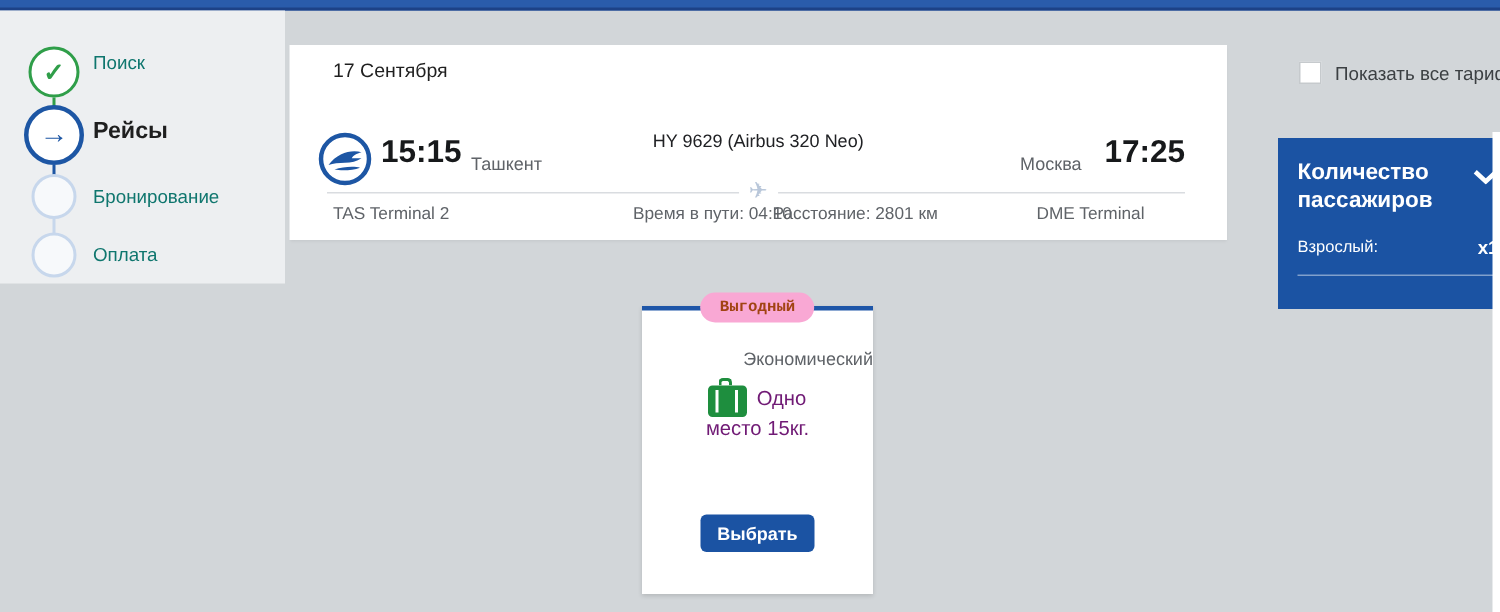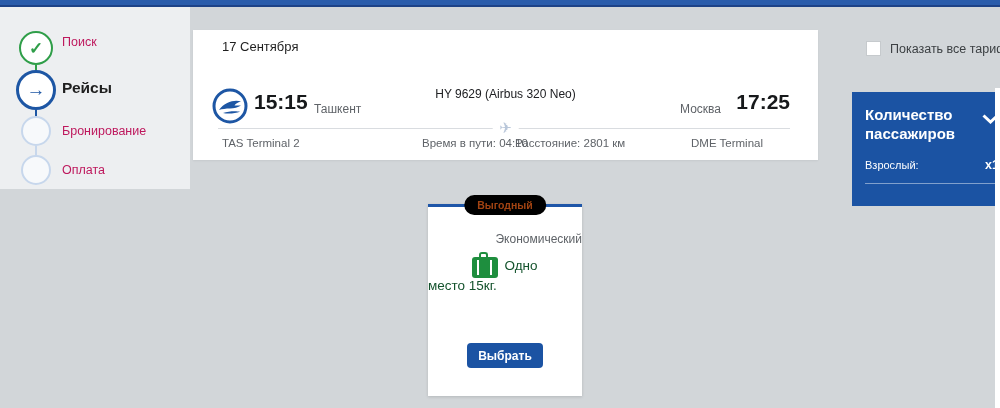--- a/index.html
+++ b/index.html
@@ -17,21 +17,21 @@
   .c1{left:19px;top:24px;width:34px;height:34px;border:2px solid #2f9e49;
       color:#2f9e49;font-size:17px;font-weight:bold;}
   .c2{left:16px;top:63px;width:40px;height:40px;border:3px solid #1d56a4;
       color:#1d56a4;font-size:19px;font-weight:bold;}
   .c3{left:21px;top:109px;width:30px;height:30px;border:2px solid #c7d7ec;background:#f7f9fb;}
   .c4{left:21px;top:148px;width:30px;height:30px;border:2px solid #c7d7ec;background:#f7f9fb;}
   .connector{position:absolute;left:35px;width:2px;}
   .k1{top:58px;height:6px;background:#2f9e49;}
   .k2{top:103px;height:7px;background:#1d56a4;}
   .k3{top:139px;height:10px;background:#c7d7ec;}
-  .step-label{position:absolute;left:62px;color:#be185d;font-size:12.5px;white-space:nowrap;}
+  .step-label{position:absolute;left:62px;color:#0f766e;font-size:12.5px;white-space:nowrap;}
   .l1{top:28px;} .l3{top:117px;} .l4{top:156px;}
   .l2{top:72px;font-size:15.5px;font-weight:bold;color:#1f1f1f;}
 
   
   .flight-card{position:absolute;left:193px;top:30px;width:625px;height:130px;background:#fff;
                box-shadow:0 1px 2px rgba(0,0,0,.06);}
   .fc-date{position:absolute;left:29px;top:9px;font-size:13px;color:#1f1f1f;}
   .fc-logo{position:absolute;left:18px;top:57px;width:38px;height:38px;}
   .dep-time{position:absolute;left:61px;top:60px;font-size:21px;font-weight:bold;color:#17191b;}
   .dep-city{position:absolute;left:121px;top:72px;font-size:12px;color:#5f6368;}
@@ -55,28 +55,28 @@
   .pax-title{font-size:15px;font-weight:bold;line-height:1.25;width:104px;}
   .pax-chevron{position:absolute;right:13px;top:18px;cursor:pointer;}
   .pax-row{display:flex;justify-content:space-between;align-items:center;margin-top:14px;}
   .pax-adult{font-size:11px;}
   .pax-count{font-size:12.5px;font-weight:bold;}
   .pax-divider{margin-top:11px;border-top:1px solid rgba(255,255,255,.45);}
 
   
   .fare-card{position:absolute;left:428px;top:204px;width:154px;height:192px;background:#fff;
              border-top:3px solid #1e56a8;box-shadow:0 1px 3px rgba(0,0,0,.14);box-sizing:border-box;}
-  .fare-badge{position:absolute;top:-12px;left:50%;transform:translateX(-50%);background:#000000;
+  .fare-badge{position:absolute;top:-12px;left:50%;transform:translateX(-50%);background:#f9a8d4;
               color:#a14312;font-size:10.5px;font-weight:bold;padding:4px 13px;border-radius:12px;
-              white-space:nowrap;}
+              white-space:nowrap;font-family:Liberation Mono, monospace;}
   .fare-class{margin-top:25px;text-align:right;font-size:12px;color:#5f6368;}
   .fare-price{margin-top:15px;text-align:center;white-space:nowrap;}
   .price-num{font-size:16.5px;font-weight:bold;color:#101214;}
   .price-cur{font-size:11.5px;color:#5f6368;}
-  .fare-bag{margin-top:7px;text-align:left;color:#14532d;font-size:13.5px;line-height:15px;}
+  .fare-bag{margin-top:7px;text-align:center;color:#701a75;font-size:13.5px;line-height:15px;}
   .bag-row{display:flex;align-items:center;justify-content:center;gap:6px;}
   .bag-icon{position:relative;width:26px;height:21px;background:#1e8e3e;border-radius:3px;
             display:inline-block;margin-top:4px;}
   .bag-icon::before{content:"";position:absolute;top:-5px;left:7px;width:9px;height:5px;
             border:2.5px solid #1e8e3e;border-bottom:none;border-radius:3px 3px 0 0;box-sizing:border-box;}
   .bag-icon::after{content:"";position:absolute;top:3px;bottom:3px;left:5px;width:2px;background:#fff;
             box-shadow:13px 0 0 #fff;}
   .fare-select-button{position:absolute;left:50%;transform:translateX(-50%);top:136px;width:76px;
             height:25px;background:#1b53a3;color:#fff;font-size:12px;font-weight:bold;border:none;
             border-radius:4px;display:flex;align-items:center;justify-content:center;cursor:pointer;

